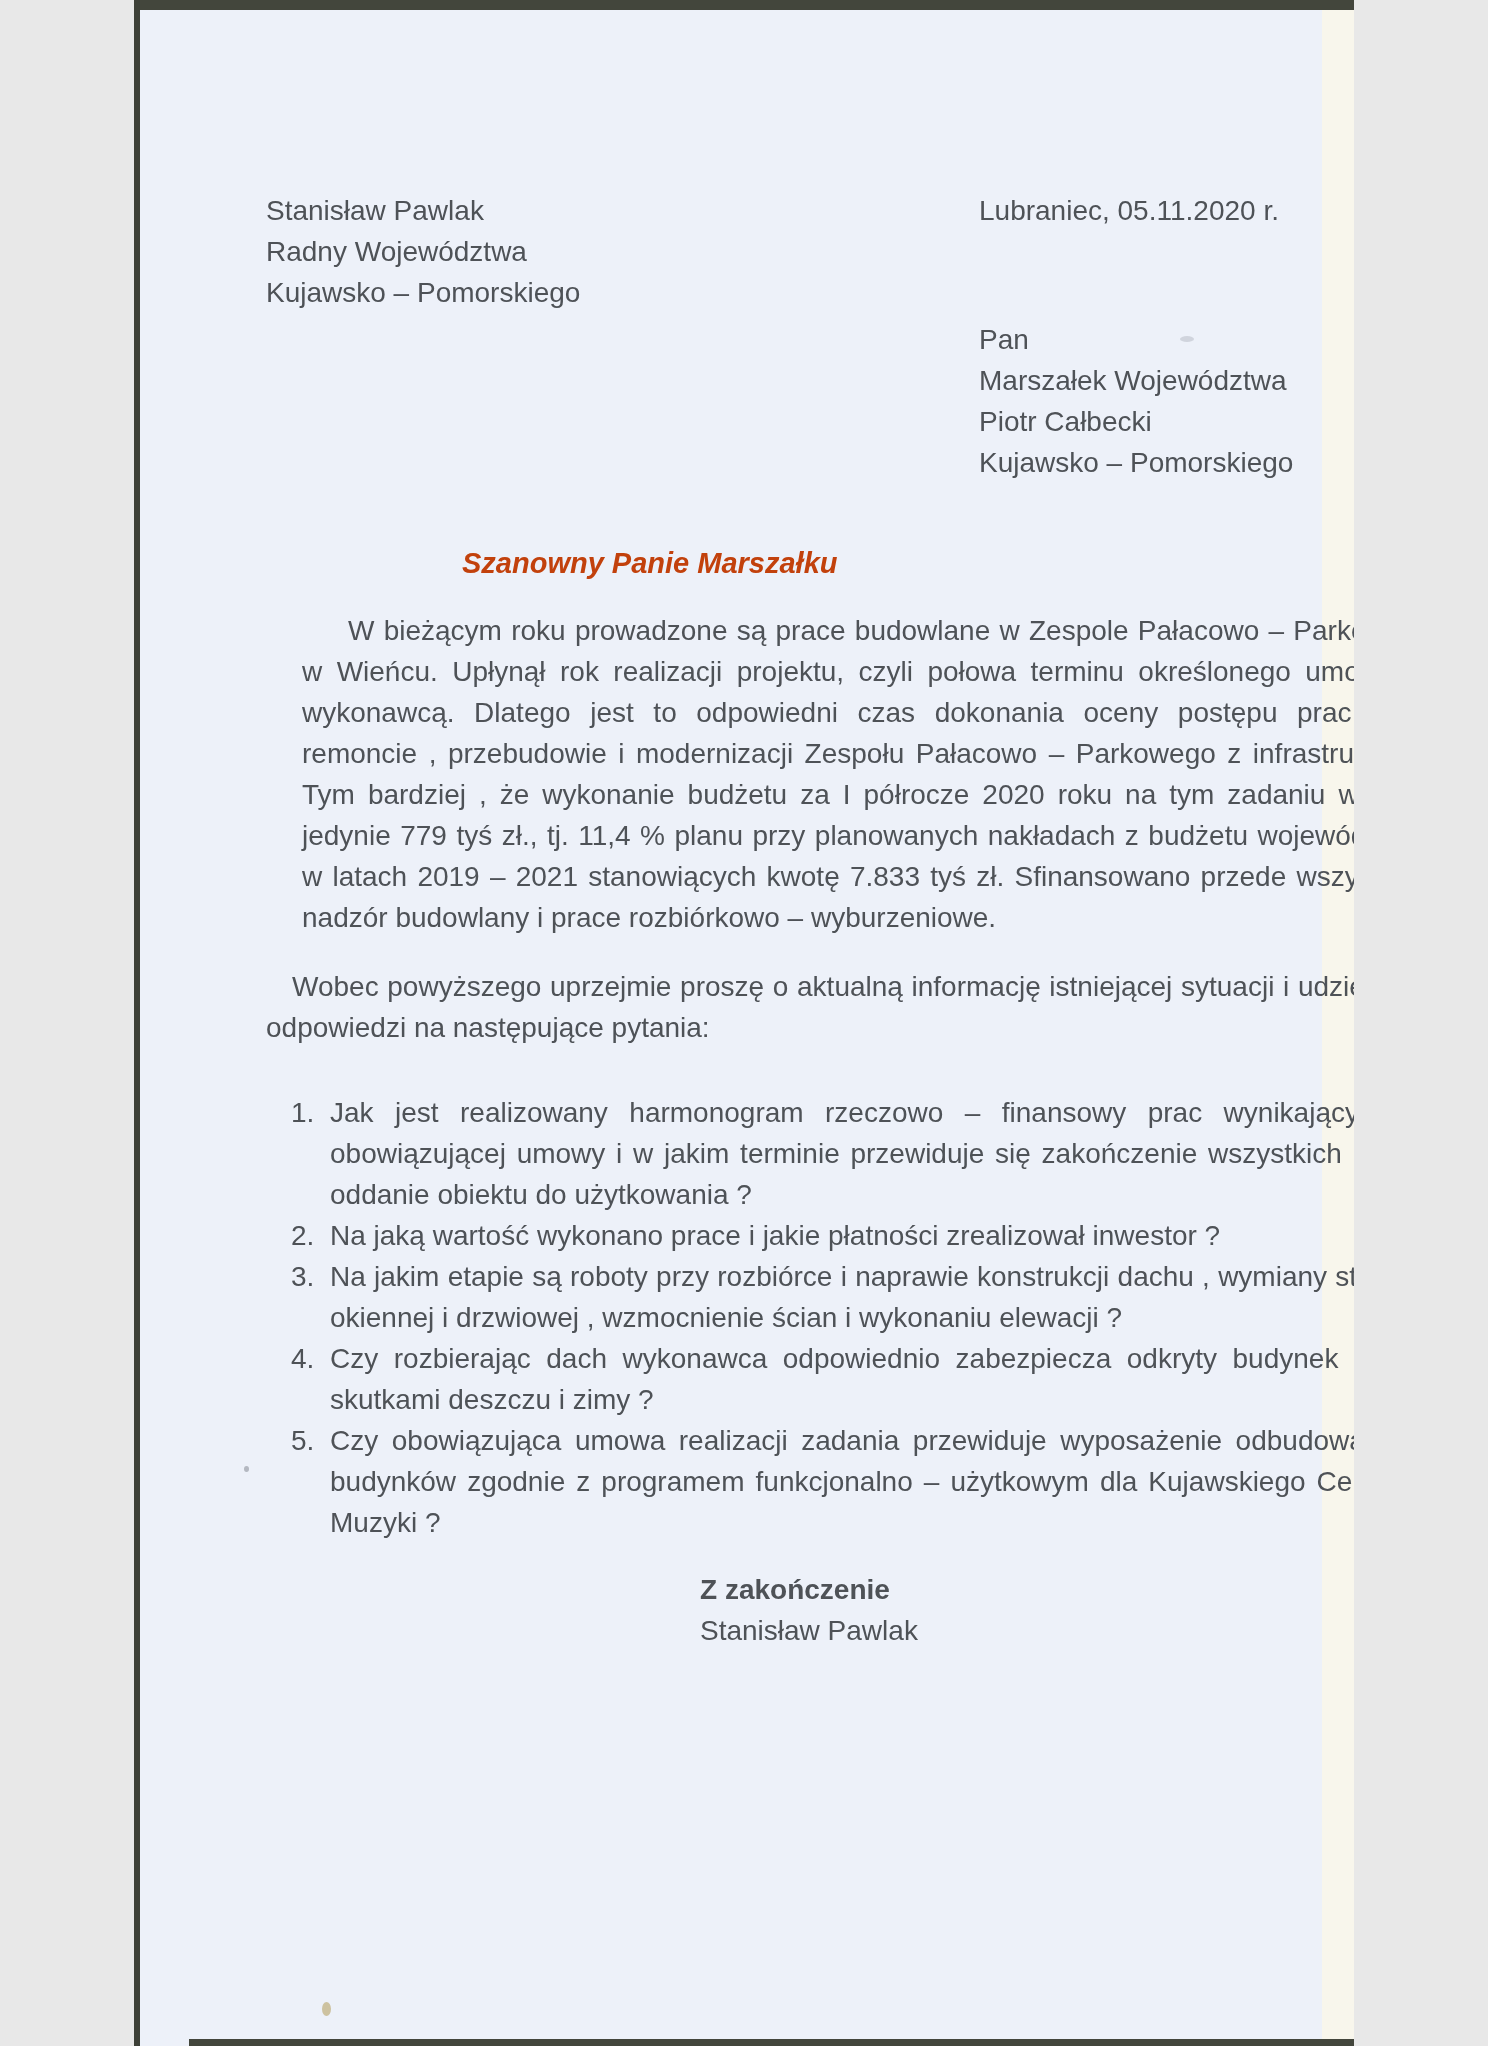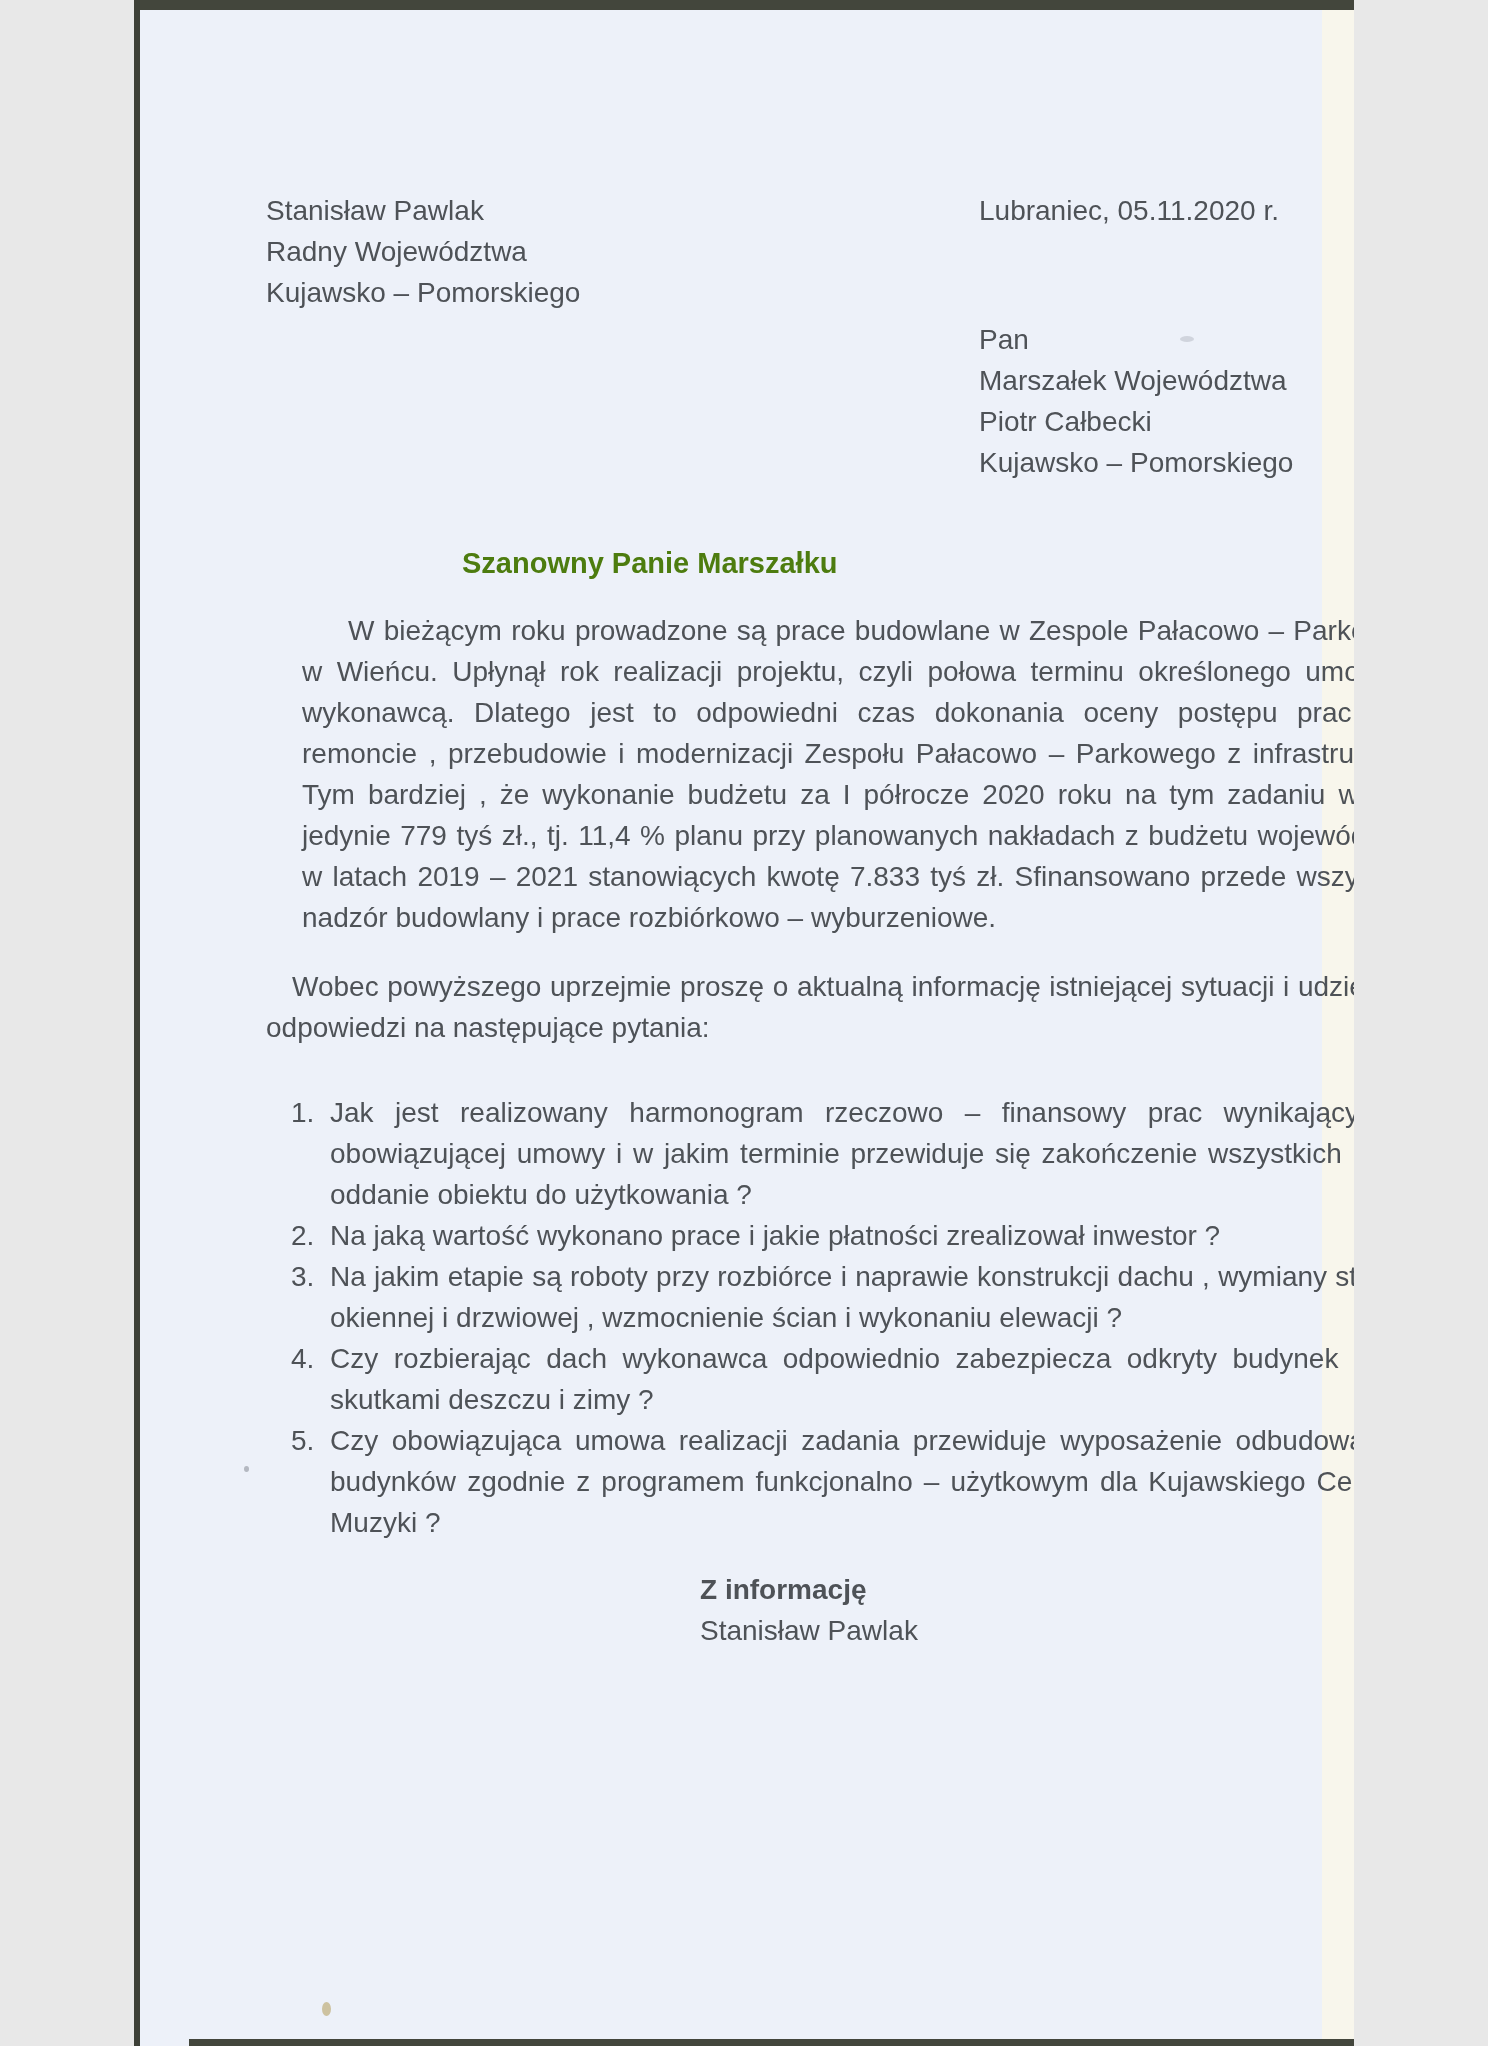--- a/index.html
+++ b/index.html
@@ -34,22 +34,23 @@
     font-size: 28px;
     line-height: 41px;
   }
   .header { position: relative; }
   .date-line { position: absolute; left: 713px; top: 0; white-space: nowrap; }
   .addressee { margin-left: 713px; margin-top: 6px; }
   .salutation {
     margin-top: 60px;
     margin-left: 196px;
     font-weight: bold;
+    font-style: italic;
     font-size: 29px;
-    color: #4d7c0f;
+    color: #c2410c;
   }
   .para { text-align: justify; }
   .para1 { margin-top: 26px; text-indent: 46px; margin-left: 36px; }
   .para2 { text-indent: 26px; }
   .questions { margin-top: 44px; }
   .q-item { position: relative; padding-left: 64px; text-align: justify; }
   .q-num  { position: absolute; left: 25px; top: 0; }
   .closing-para { margin-top: 48px; text-indent: 28px; }
   .signoff { margin-top: 26px; margin-left: 434px; }
   .signoff-closing { font-weight: bold; }
@@ -111,18 +112,18 @@
         <span>Czy rozbierając dach wykonawca odpowiednio zabezpiecza odkryty budynek przed skutkami deszczu i zimy ?</span>
       </div>
       <div class="q-item">
         <span class="q-num">5.</span>
         <span>Czy obowiązująca umowa realizacji zadania przewiduje wyposażenie odbudowanych budynków zgodnie z programem funkcjonalno – użytkowym dla Kujawskiego Centrum Muzyki ?</span>
       </div>
     </div>
 
 
     <div class="signoff">
-      <div class="signoff-closing">Z informację</div>
+      <div class="signoff-closing">Z zakończenie</div>
       <div>Stanisław Pawlak</div>
     </div>
 
   </div>
 </div>
 
 </body></html>

